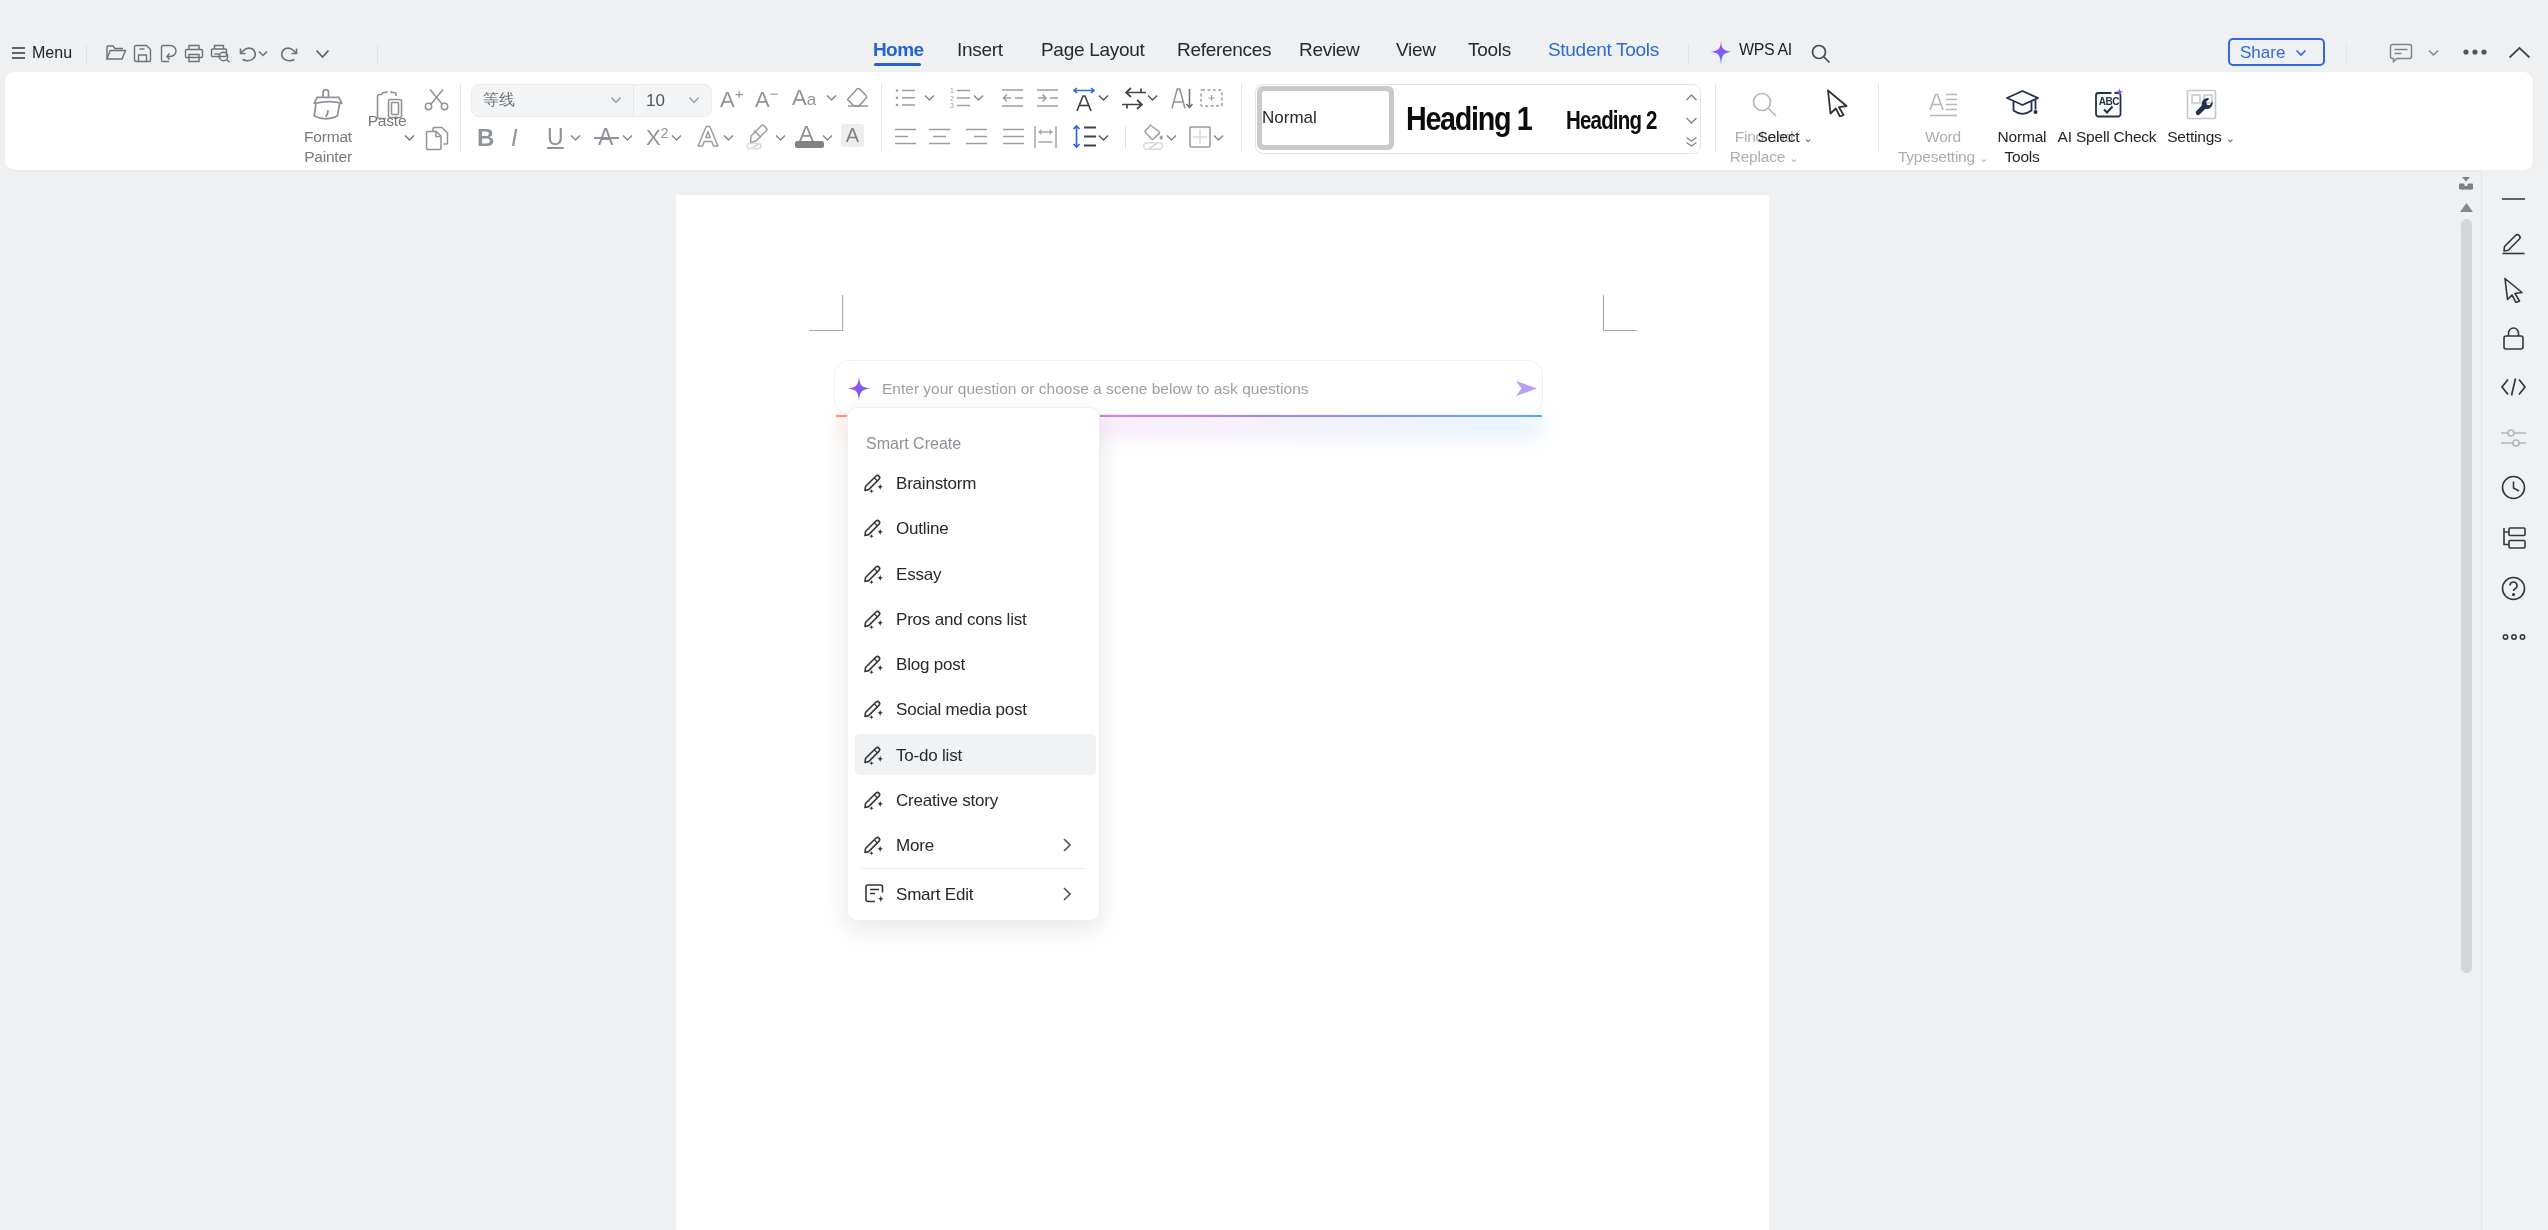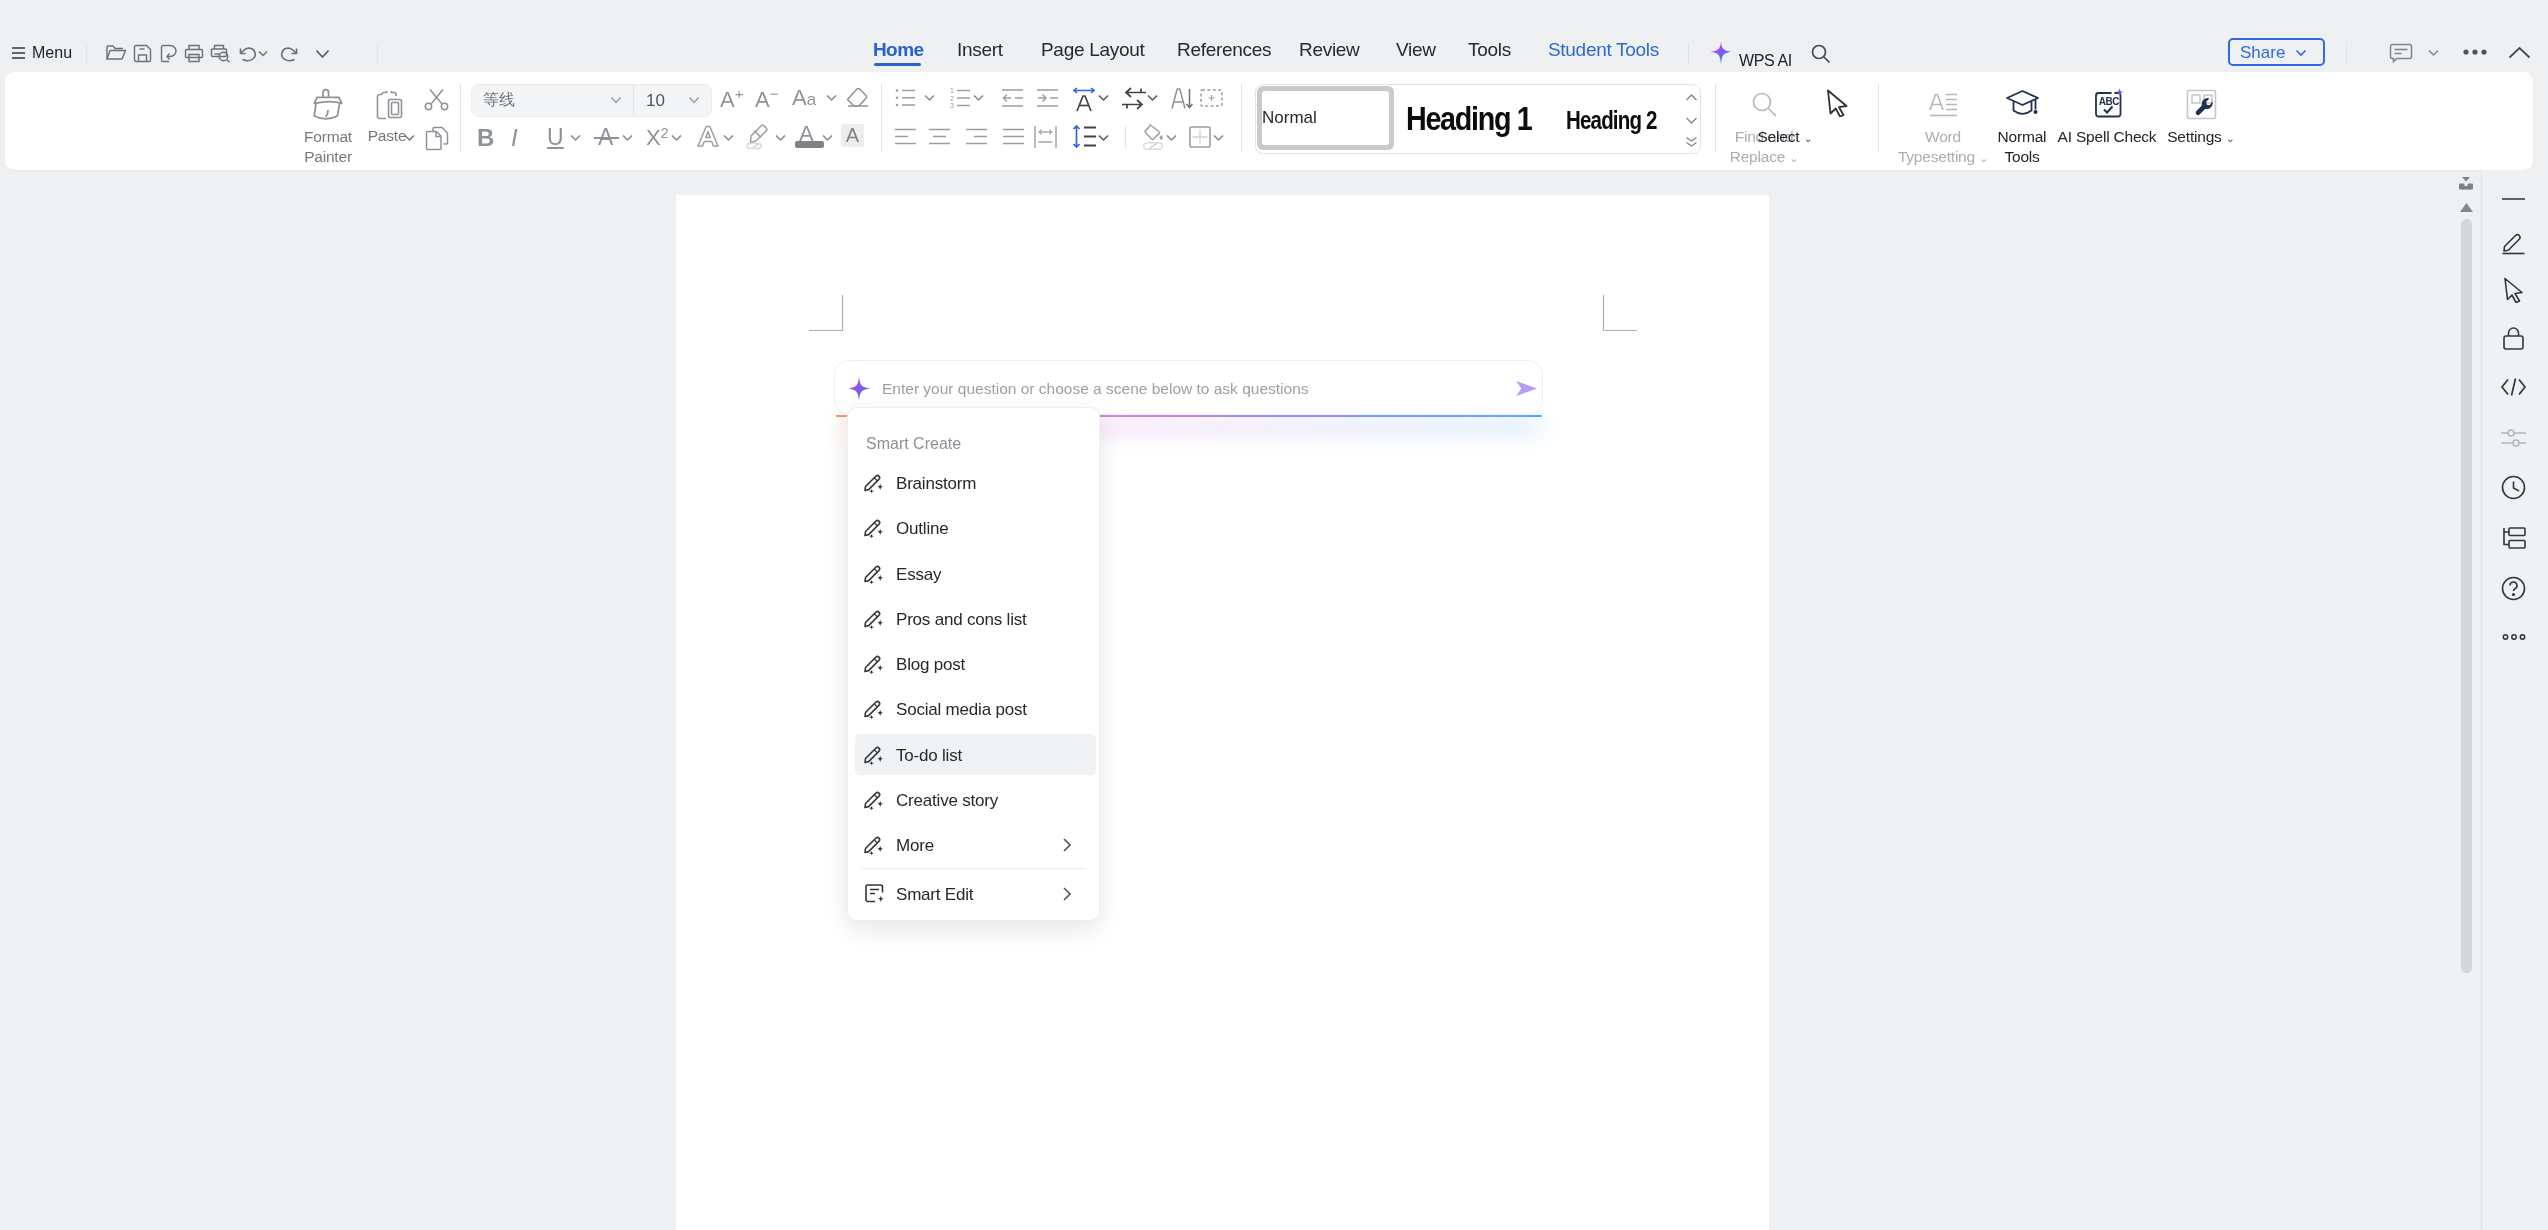--- a/index.html
+++ b/index.html
@@ -102,21 +102,21 @@
 <svg class="ab" style="left:1710px;top:5px" width="22" height="24" viewBox="0 0 25 29">
 <defs>
         <linearGradient id="aistar" x1="0" y1="0" x2="0.4" y2="1">
           <stop offset="0" stop-color="#f04ec4"></stop>
           <stop offset="0.5" stop-color="#8d55f2"></stop>
           <stop offset="1" stop-color="#2f7df5"></stop>
         </linearGradient>
       </defs>
 <path d="M12.5 0 C13.2 9.3 15.2 11.6 25 13 C15.2 14.4 13.2 16.7 12.5 29 C11.8 16.7 9.8 14.4 0 13 C9.8 11.6 11.8 9.3 12.5 0 Z" fill="url(#aistar)"></path>
     </svg>
-<div class="ab" style="left:1739px;top:16px;font-size:16px;letter-spacing:-0.4px;color:#1c1f23;">WPS AI</div>
+<div class="ab" style="left:1739px;top:5px;font-size:16px;letter-spacing:-0.4px;color:#1c1f23;">WPS AI</div>
 <svg class="ab" style="left:1810px;top:7px" width="22" height="22" viewBox="0 0 22 22">
       <g fill="none" stroke="#46494d" stroke-width="1.7">
         <circle cx="9" cy="9" r="6.5"></circle>
         <path d="M14 14 19.5 19.5"></path>
       </g>
     </svg>
 
 <div class="ab" style="left:2228px;top:2px;width:97px;height:28px;border:2px solid #2e6ae0;border-radius:5px;"></div>
 <div class="ab" style="left:2240px;top:7px;font-size:17px;color:#2e6ae0;">Share</div>
 <svg class="ab chev" style="left:2295px;top:13px" width="12" height="8" viewBox="0 0 12 8">
@@ -158,21 +158,21 @@
 <div class="lbl" style="left:278px;top:112px;width:100px;">Painter</div>
 
 <svg class="ab" style="left:375px;top:55px" width="29" height="31" viewBox="0 0 29 31">
       <g fill="none" stroke="#8f9399" stroke-width="1.6">
         <path d="M7 3.5 a2 2 0 0 1 2-2 h2.5 a2.5 2.5 0 0 1 5 0 H19 a2 2 0 0 1 2 2 V5"></path>
         <path d="M7 3.5 H4.5 a2 2 0 0 0-2 2 v20 a2 2 0 0 0 2 2 H11"></path>
         <rect x="13.5" y="8.5" width="13" height="18" rx="1.5"></rect>
         <rect x="16.5" y="11.5" width="7" height="12" rx="1"></rect>
       </g>
     </svg>
-<div class="lbl" style="left:345px;top:91px;width:84px;">Paste</div>
+<div class="lbl" style="left:345px;top:76px;width:84px;">Paste</div>
 <svg class="ab chev" style="left:404px;top:98px" width="11" height="8" viewBox="0 0 11 8">
       <path d="M1 1.5 5.5 6 10 1.5" fill="none" stroke="#75797e" stroke-width="1.5"></path>
     </svg>
 
 <svg class="ab" style="left:424px;top:52px" width="25" height="24" viewBox="0 0 25 24">
       <g fill="none" stroke="#8f9399" stroke-width="1.5">
         <circle cx="4.5" cy="18.5" r="3.2"></circle>
         <circle cx="20.5" cy="18.5" r="3.2"></circle>
         <path d="M6.8 16.2 19 1.5 M18.2 16.2 6 1.5"></path>
       </g>

